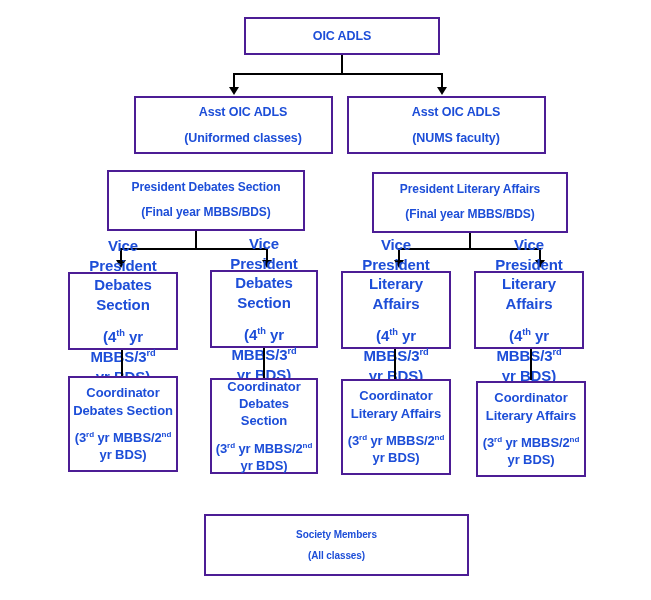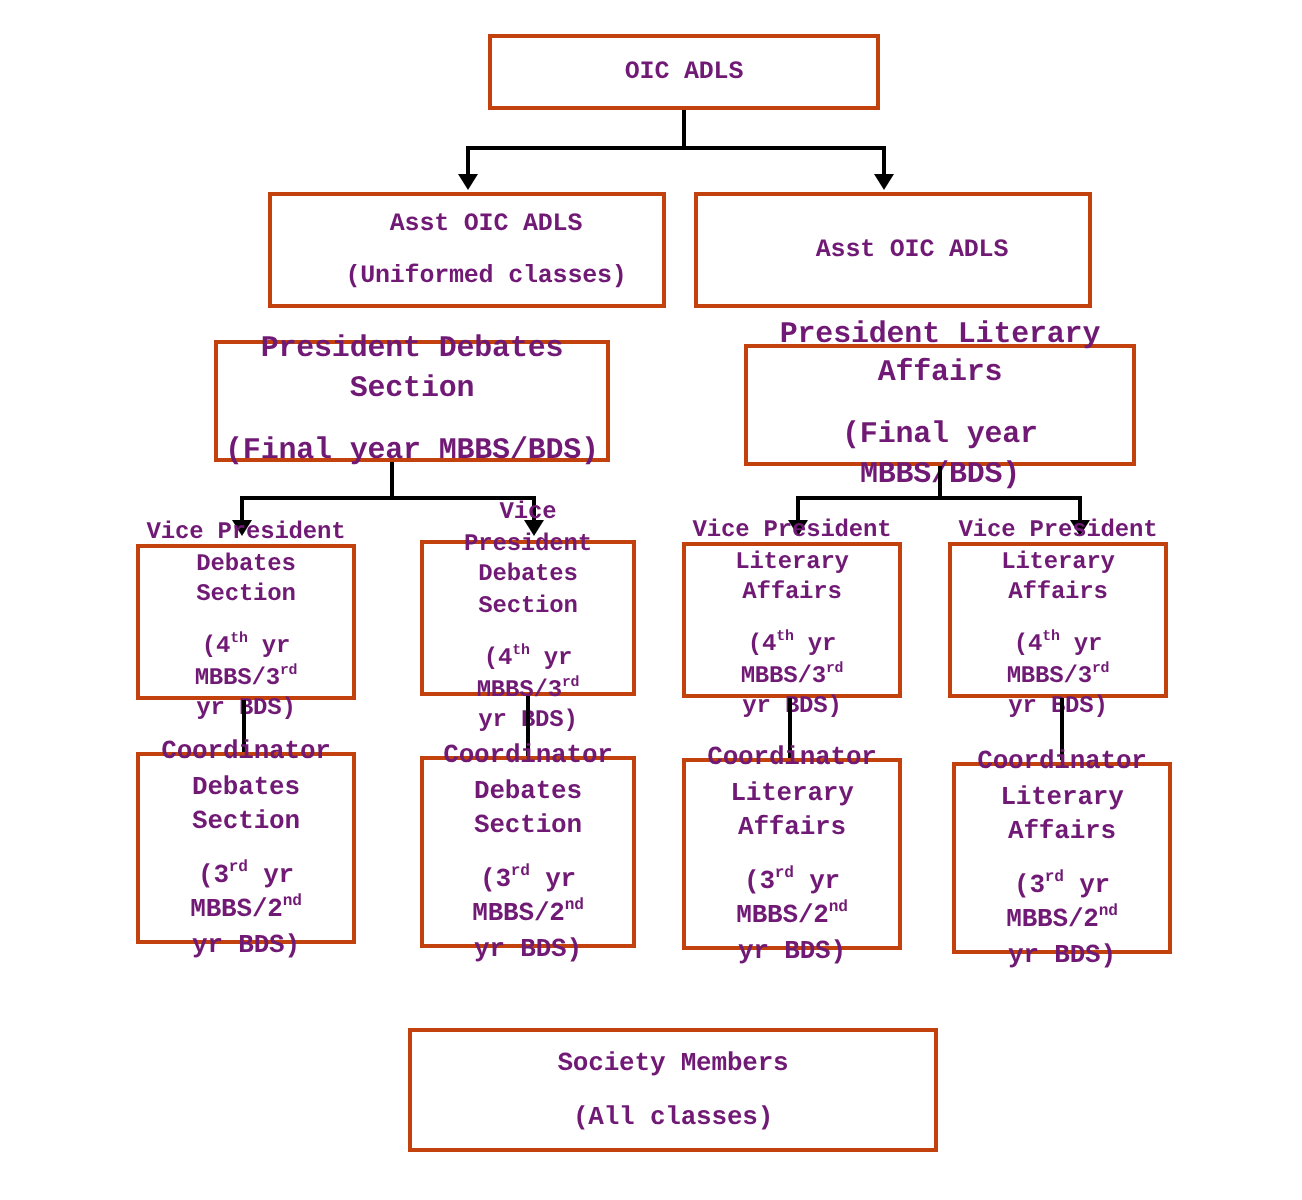--- a/index.html
+++ b/index.html
@@ -16,52 +16,51 @@
     position: relative;
     width: 651px;
     height: 600px;
     background: #ffffff;
     overflow: hidden;
   }
   
   .node {
     position: absolute;
     box-sizing: border-box;
-    border: 2px solid #c2410c;
+    border: 2px solid #4c1d95;
     background: #ffffff;
     display: flex;
     flex-direction: column;
     align-items: center;
     justify-content: center;
     text-align: center;
-    color: #701a75;
+    color: #1d4ed8;
     font-weight: bold;
     line-height: 1.32;
     letter-spacing: -0.1px;
-    font-family: Liberation Mono, monospace;
   }
   .node .ln {
     display: block;
     width: 100%;
     padding: 0 3px;
     box-sizing: border-box;
   }
   .node .sub {
     margin-top: 0.72em;
   }
   .node .sub2 {
     margin-top: 0;
   }
   
   .n-root   { font-size: 12.5px; }
   .n-asst   { font-size: 12.5px; padding-left: 19px; }
-  .n-pres   { font-size: 15px; text-align: center; }
-  .n-vp     { font-size: 12px; }
+  .n-pres   { font-size: 12px; text-align: center; }
+  .n-vp     { font-size: 15px; }
   .n-coord  { font-size: 13px; }
-  .n-society{ font-size: 13px; }
+  .n-society{ font-size: 10px; }
 
   .n-vp .sub, .n-coord .sub { margin-top: 0.80em; }
 
   sup {
     font-size: 0.62em;
     vertical-align: super;
     line-height: 0;
     font-weight: bold;
   }
 
@@ -98,20 +97,21 @@
   <div class="conn vline" style="left:441px; top:73px; width:2px; height:14px;"></div>
   <div class="arrow" style="left:437px; top:87px;"></div>
 
   <div class="node n-asst" style="left:134px; top:96px; width:199px; height:58px;">
     <span class="ln">Asst OIC ADLS</span>
     <span class="ln sub">(Uniformed classes)</span>
   </div>
 
   <div class="node n-asst" style="left:347px; top:96px; width:199px; height:58px;">
     <span class="ln">Asst OIC ADLS</span>
+    <span class="ln sub">(NUMS faculty)</span>
   </div>
 
   <div class="node n-pres" style="left:107px; top:170px; width:198px; height:61px;">
     <span class="ln">President Debates Section</span>
     <span class="ln sub">(Final year MBBS/BDS)</span>
   </div>
 
   <div class="node n-pres" style="left:372px; top:172px; width:196px; height:61px;">
     <span class="ln">President Literary Affairs</span>
     <span class="ln sub">(Final year MBBS/BDS)</span>

